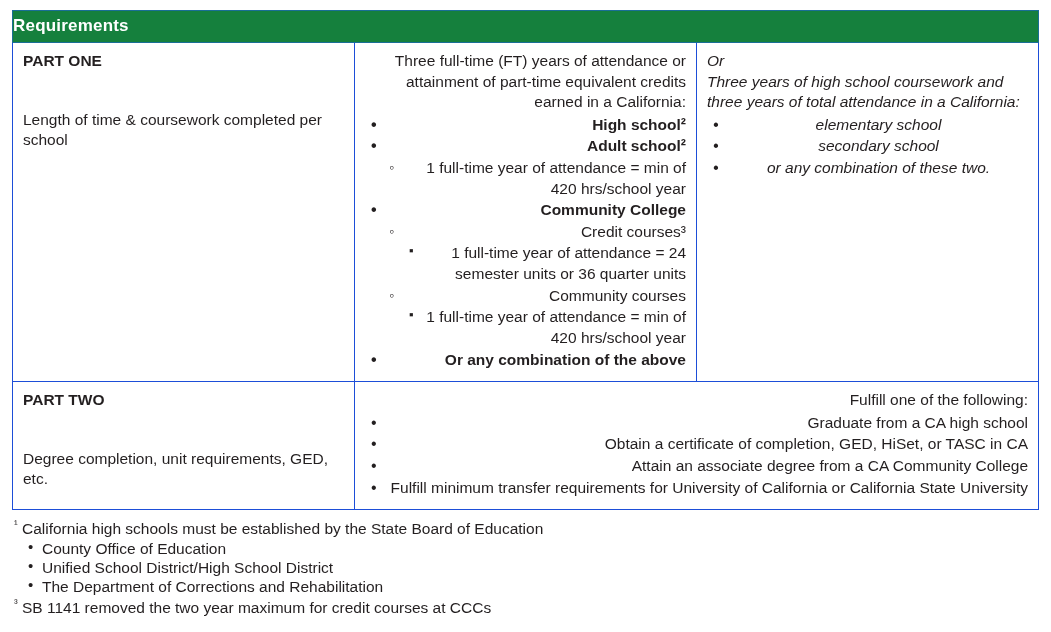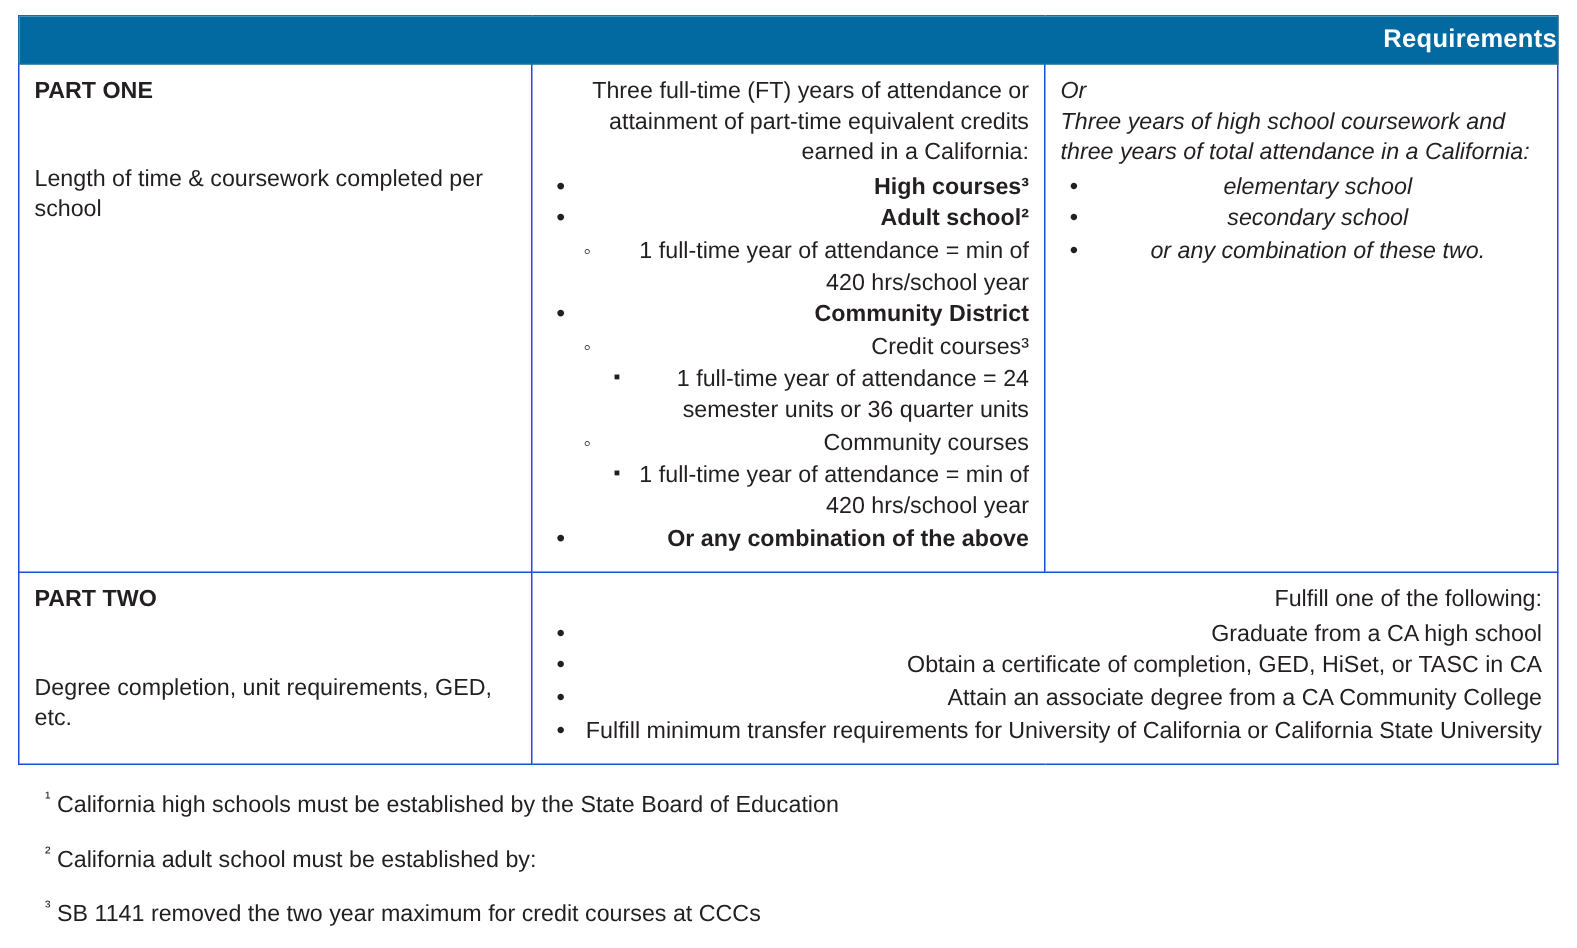--- a/index.html
+++ b/index.html
@@ -21,25 +21,25 @@
     position: relative;
     box-sizing: border-box;
     padding: 10px 12px 0 12px;
   }
   table.req-table {
     width: 1027px;
     border-collapse: collapse;
     table-layout: fixed;
   }
   .req-header th {
-    background: #0369a1;
+    background: #15803d;
     color: #ffffff;
     font-size: 17px;
     font-weight: bold;
-    text-align: right;
+    text-align: left;
     padding: 5px 0 6px 0;
     border: 1px solid #1a6e96;
     letter-spacing: 0.2px;
   }
   td.cell {
     border: 1px solid #1d4ed8;
     vertical-align: top;
     padding: 8px 10px 10px 10px;
     line-height: 1.33;
     font-size: 15.5px;
@@ -118,21 +118,21 @@
     font-size: 16px;
     line-height: 1.35;
   }
   .col3 .or-line { margin: 0; }
   .footnotes {
     margin-top: 8px;
     font-size: 15.5px;
     line-height: 1.25;
     padding-left: 2px;
   }
-  .footnotes p { margin: 16px; }
+  .footnotes p { margin: 0; }
   .fn-sup { font-size: 11px; vertical-align: super; }
   ul.fn-list {
     list-style: none;
     margin: 0;
     padding: 0 0 0 14px;
   }
   ul.fn-list > li {
     position: relative;
     padding-left: 14px;
   }
@@ -157,24 +157,24 @@
     </thead>
     <tbody>
       <tr>
         <td class="cell col1">
           <span class="part-title">PART ONE</span>
           <span class="part-desc">Length of time &amp; coursework completed per school</span>
         </td>
         <td class="cell col2">
           <p class="intro">Three full-time (FT) years of attendance or attainment of part-time equivalent credits earned in a California:</p>
           <ul class="lv1">
-            <li class="b1 bold">High courses³</li>
+            <li class="b1 bold">High school²</li>
             <li class="b1 bold">Adult school²</li>
             <li class="b2">1 full-time year of attendance = min of 420 hrs/school year</li>
-            <li class="b1 bold">Community District</li>
+            <li class="b1 bold">Community College</li>
             <li class="b2">Credit courses³</li>
             <li class="b3">1 full-time year of attendance = 24 semester units or 36 quarter units</li>
             <li class="b2">Community courses</li>
             <li class="b3">1 full-time year of attendance = min of 420 hrs/school year</li>
             <li class="b1 bold">Or any combination of the above</li>
           </ul>
         </td>
         <td class="cell col3">
           <p class="or-line">Or</p>
           <p class="intro">Three years of high school coursework and three years of total attendance in a California:</p>
@@ -198,17 +198,21 @@
             <li class="b1">Attain an associate degree from a CA Community College</li>
             <li class="b1">Fulfill minimum transfer requirements for University of California or California State University</li>
           </ul>
         </td>
       </tr>
     </tbody>
   </table>
 
   <div class="footnotes">
     <p><span class="fn-sup">¹</span><span> California high schools must be established by the State Board of Education</span></p>
-    <p><span class="fn-sup">²</span><span> California adult school must be established by:</span></p>
+    <ul class="fn-list">
+      <li>County Office of Education</li>
+      <li>Unified School District/High School District</li>
+      <li>The Department of Corrections and Rehabilitation</li>
+    </ul>
     <p><span class="fn-sup">³</span><span> SB 1141 removed the two year maximum for credit courses at CCCs</span></p>
   </div>
 
 </div>
 
 </body></html>

